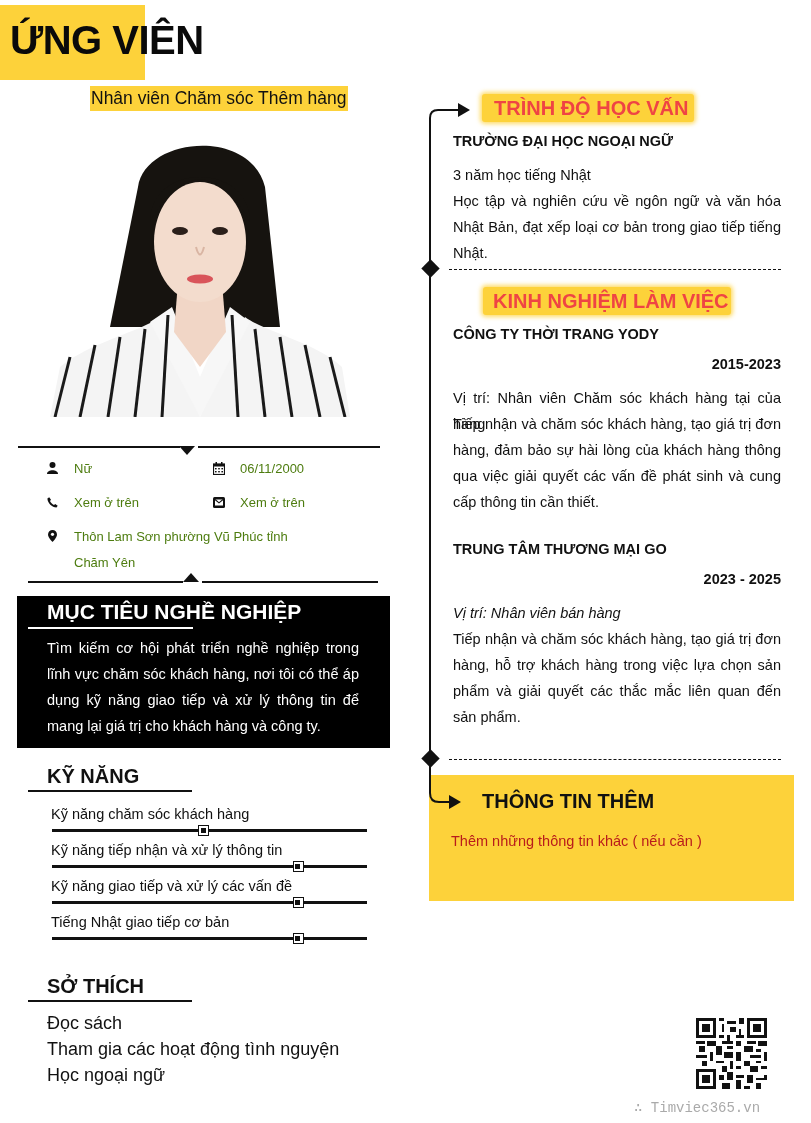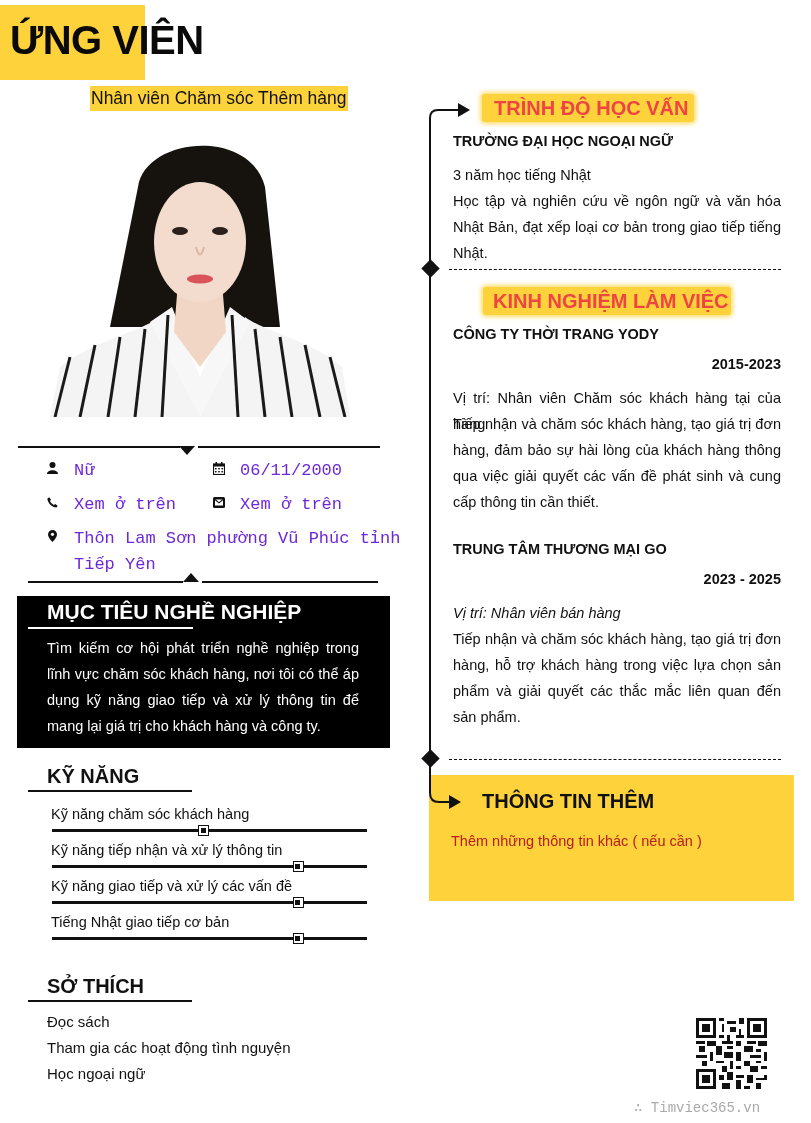--- a/index.html
+++ b/index.html
@@ -14,38 +14,38 @@
 
   
   .photo { left: 50px; top: 117px; width: 300px; height: 300px; overflow: hidden; background: #fff; }
 
   
   .hline { height: 2px; background: #111; }
   .tri-down { width: 0; height: 0; border-left: 8px solid transparent; border-right: 8px solid transparent; border-top: 9px solid #111; }
   .tri-up { width: 0; height: 0; border-left: 8px solid transparent; border-right: 8px solid transparent; border-bottom: 9px solid #111; }
 
   .info-icon { width: 14px; height: 14px; color: #111; display: flex; align-items: center; justify-content: center; }
-  .info-text { font-size: 17px; color: #6d28d9; white-space: nowrap; font-family: Liberation Mono, monospace; }
+  .info-text { font-size: 13px; color: #4d7c0f; white-space: nowrap; }
 
   
   .obj-box { left: 17px; top: 596px; width: 373px; height: 152px; background: #000; }
   .obj-title { left: 47px; top: 600px; font-size: 21px; font-weight: bold; color: #fff; white-space: nowrap; }
   .obj-line { left: 28px; top: 627px; width: 165px; height: 2px; background: #fff; }
   .obj-text { left: 47px; top: 635px; width: 312px; font-size: 14.5px; line-height: 26px; color: #fff; text-align: justify; }
 
   
   .sec-title { font-size: 20px; font-weight: bold; color: #111; white-space: nowrap; }
   .sec-line { height: 2px; background: #111; }
 
   .skill-label { font-size: 14.5px; color: #111; white-space: nowrap; }
   .skill-track { left: 52px; width: 315px; height: 3px; background: #111; }
   .skill-knob { width: 11px; height: 11px; background: #fff; border: 1.5px solid #111; margin-left: -5px; top: -4px; }
   .skill-knob::after { content: ""; position: absolute; left: 1.5px; top: 1.5px; width: 5px; height: 5px; background: #111; }
 
-  .hobby { left: 47px; font-size: 15px; color: #111; white-space: nowrap; }
+  .hobby { left: 47px; font-size: 18px; color: #111; white-space: nowrap; }
 
   
   .timeline-v { left: 429px; width: 2px; background: #111; }
   .diamond { width: 13px; height: 13px; background: #111; transform: rotate(45deg); }
   .dash { height: 0; border-top: 1.5px dashed #111; }
 
   .brush { background: #fdd23a; border-radius: 3px; box-shadow: 0 0 4px 2px rgba(253, 210, 58, 0.75); }
   .rsec-title { font-size: 20px; font-weight: bold; color: #ef4444; white-space: nowrap; }
 
   .r-bold { left: 453px; font-size: 14.5px; font-weight: bold; color: #111; white-space: nowrap; }
@@ -149,21 +149,21 @@
 </div>
 <div class="abs info-text" style="left:240px; top:495px;">Xem ở trên</div>
 
 <div class="abs info-icon" style="left:45px; top:529px;">
   <svg width="9" height="12" viewBox="0 0 9 12">
       <path d="M4.5 0 C 2 0, 0 2, 0 4.5 C 0 7.5, 4.5 12, 4.5 12 C 4.5 12, 9 7.5, 9 4.5 C 9 2, 7 0, 4.5 0 Z" fill="#111"></path>
       <circle cx="4.5" cy="4.3" r="1.6" fill="#fff"></circle>
     </svg>
 </div>
 <div class="abs info-text" style="left:74px; top:529px;">Thôn Lam Sơn phường Vũ Phúc tỉnh</div>
-<div class="abs info-text" style="left:74px; top:555px;">Tiếp Yên</div>
+<div class="abs info-text" style="left:74px; top:555px;">Chăm Yên</div>
 
 <div class="abs hline" style="left:28px; top:581px; width:155px;"></div>
 <div class="abs tri-up" style="left:183px; top:573px;"></div>
 <div class="abs hline" style="left:202px; top:581px; width:176px;"></div>
 
 <div class="abs obj-box"></div>
 <div class="abs obj-title">MỤC TIÊU NGHỀ NGHIỆP</div>
 <div class="abs obj-line"></div>
 <div class="abs obj-text">Tìm kiếm cơ hội phát triển nghề nghiệp trong lĩnh vực chăm sóc khách hàng, nơi tôi có thể áp dụng kỹ năng giao tiếp và xử lý thông tin để mang lại giá trị cho khách hàng và công ty.</div>
 

